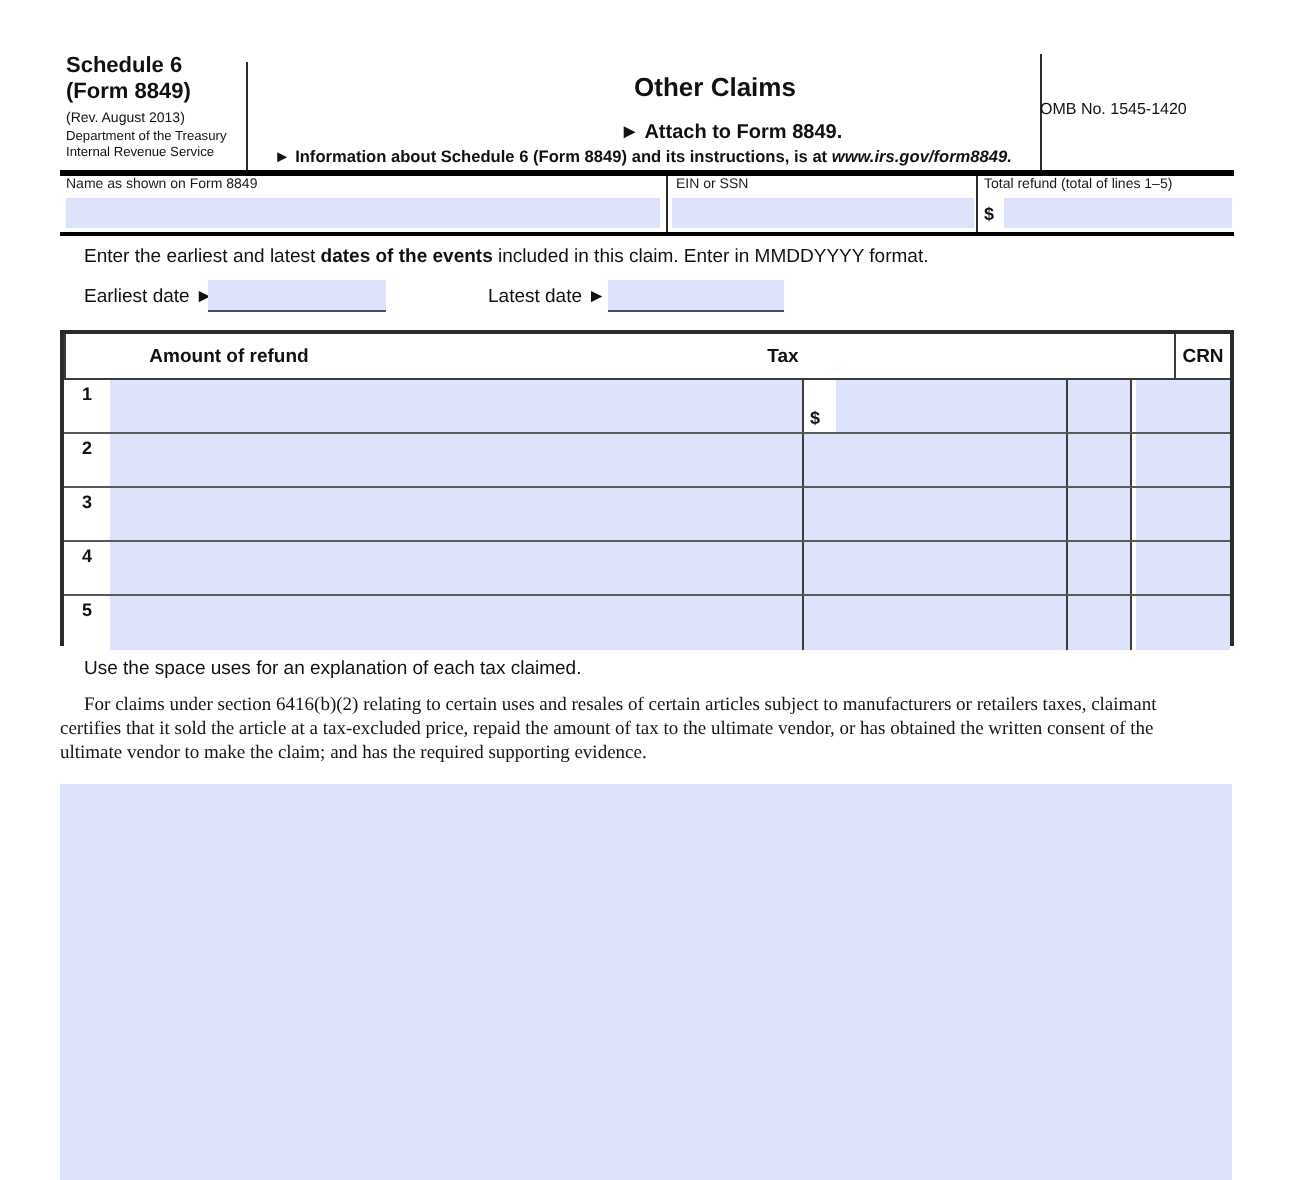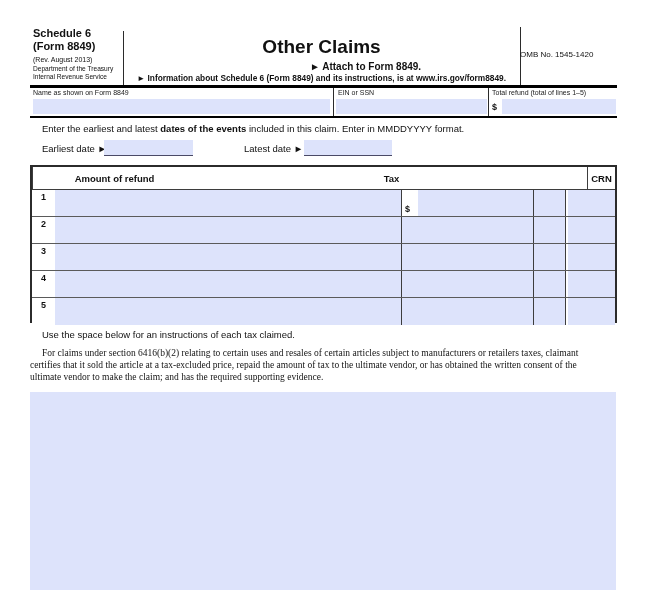--- a/index.html
+++ b/index.html
@@ -11,24 +11,24 @@
   .abs { position:absolute; }
   .blue { background:#dde3fb; }
 
   
   .hdr-left { left:33px; top:27px; width:88px; }
   .hdr-schedule { font-size:11px; font-weight:bold; line-height:13px; }
   .hdr-rev { font-size:7px; margin-top:3px; }
   .hdr-dept { font-size:6.6px; line-height:8px; margin-top:2px; }
   .vline { width:1px; background:#2b2b2b; }
   .hdr-center { left:123px; top:0; width:397px; text-align:center; }
-  .hdr-title { position:absolute; top:36px; width:100%; font-size:19px; font-weight:bold; }
+  .hdr-title { position:absolute; top:36px; width:100%; font-size:13px; font-weight:bold;margin-left:36px; }
   .hdr-attach { position:absolute; top:61px; width:100%; font-size:10px; font-weight:bold;margin-left:44px; }
   .hdr-info { position:absolute; top:73px; width:100%; font-size:8.3px; font-weight:bold; }
-  .hdr-info .url { }
+  .hdr-info .url { font-style:italic; }
   .omb { left:520px; top:50px; width:97px; font-size:8px; }
   .thick { background:#000; }
 
   
   .mini-label { font-size:7px; color:#1a1a1a; }
   .fld { border:none; }
 
   
   .body-text { font-size:9.5px;padding-left:12px; }
   .date-input { height:16px; background:#dde3fb; border-bottom:1.5px solid #4a4a66; }
@@ -160,19 +160,19 @@
       <div class="cell-tax blue"></div>
       <div class="cell-amount blue"></div>
       <div class="cell-cents blue"></div>
       <div class="cell-crn">
           <div class="fill blue"></div>
         </div>
     </div>
 
   </div>
 
-  <div class="abs body-text" style="left:30px; top:329px;">Use the space below for an instructions of each tax claimed.</div>
+  <div class="abs body-text" style="left:30px; top:329px;">Use the space uses for an explanation of each tax claimed.</div>
 
   <div class="abs para" style="left:30px; top:347px; width:580px;">For claims under section 6416(b)(2) relating to certain uses and resales of certain articles subject to manufacturers or retailers taxes, claimant certifies that it sold the article at a tax-excluded price, repaid the amount of tax to the ultimate vendor, or has obtained the written consent of the ultimate vendor to make the claim; and has the required supporting evidence.</div>
 
   <div class="abs blue" style="left:30px; top:392px; width:586px; height:198px; font-size:9.5px;"></div>
 
 </div>
 
 </body></html>

